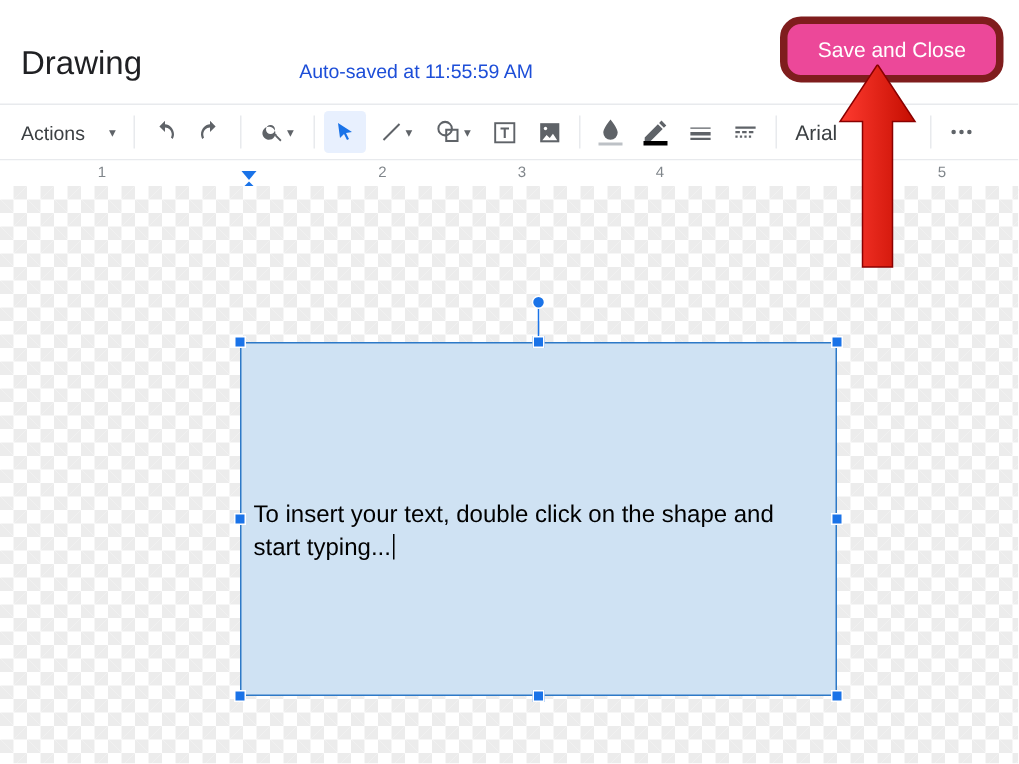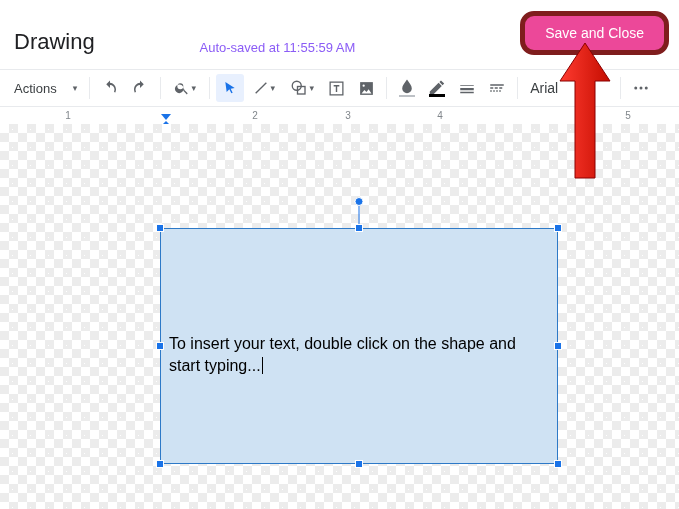--- a/index.html
+++ b/index.html
@@ -22,21 +22,21 @@
     gap: 12px;
   }
   .title {
     font-size: 22px;
     color: #202124;
     flex: 0 0 auto;
     padding-left: 4px;
   }
   .autosave {
     font-size: 13px;
-    color: #8b5cf6;
+    color: #1d4ed8;
     margin-left: auto;
     margin-right: auto;
     transform: translateX(-30px);
   }
   .save-btn {
     background: #ec4899;
     color: #fff;
     border: 5px solid #7f1d1d;
     font-size: 14px;
     padding: 9px 20px;

